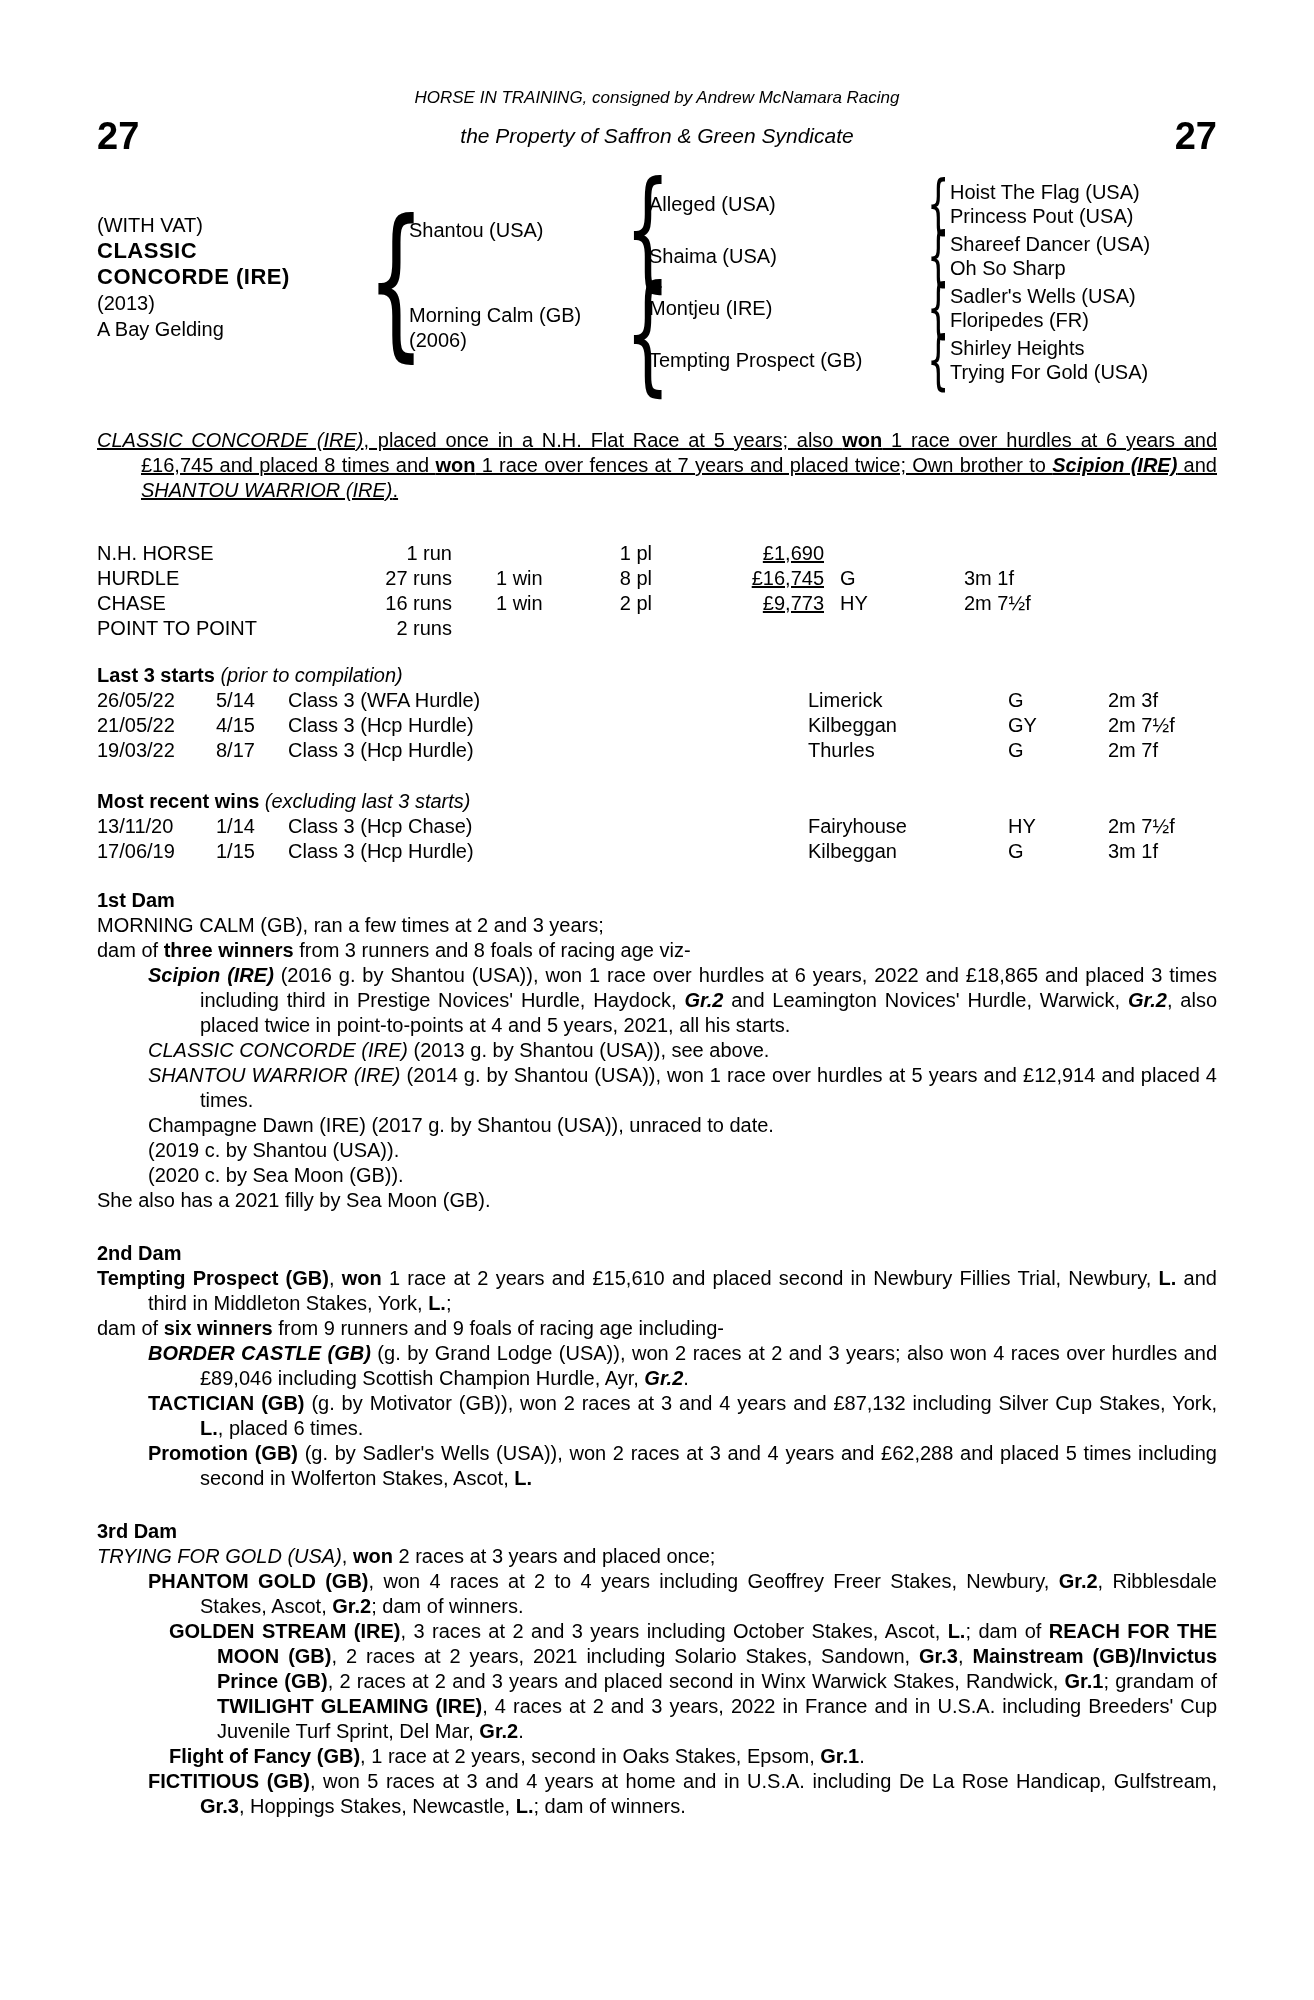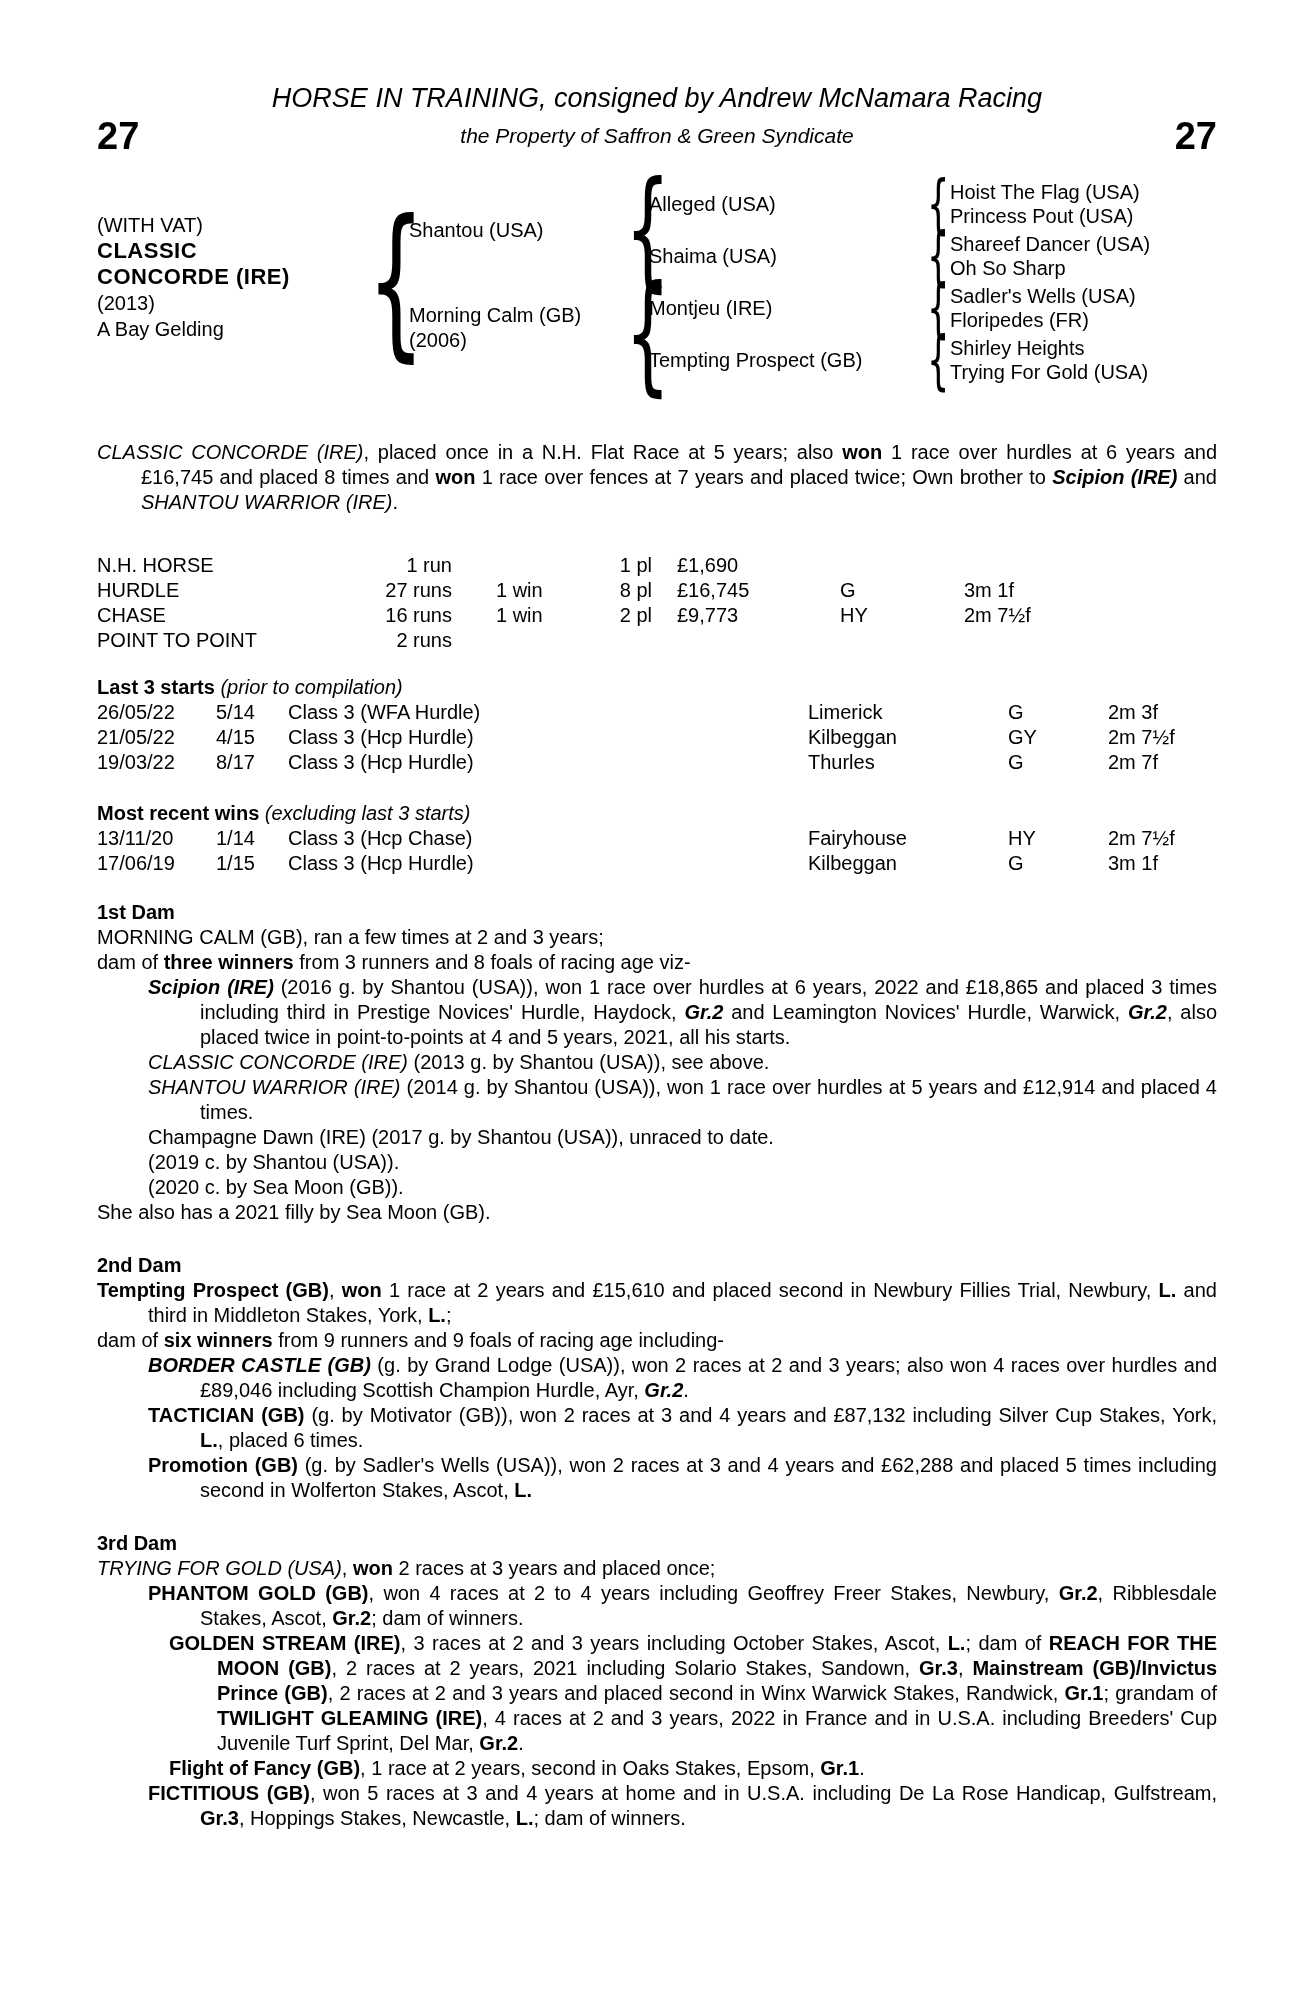--- a/index.html
+++ b/index.html
@@ -6,21 +6,21 @@
   html,body { margin:0; padding:0; }
   body {
     width:1314px; height:2000px; background:#ffffff; color:#000;
     font-family:"Liberation Sans","DejaVu Sans",sans-serif;
     font-size:20px; line-height:25px;
     overflow:hidden;
   }
   .content { padding:86px 97px 0 97px; }
 
   
-  .hdr1 { text-align:center; font-style:italic; font-size:27px; line-height:24px; }
+  .hdr1 { text-align:center; font-style:italic; font-size:17px; line-height:24px; }
   .hdr-row { display:flex; align-items:flex-start; margin-top:8px; }
   .lot { font-weight:bold; font-size:38px; line-height:36px; width:130px; }
   .lot-r { text-align:right; }
   .hdr2 { flex:1; text-align:center; font-style:italic; font-size:21px; line-height:24px; padding-top:6px; }
 
   
   .pedigree { position:relative; height:216px; margin-top:26px; }
   .pedigree .abs { position:absolute; white-space:nowrap; }
   .ped-left { left:0; top:32px; line-height:26px; }
   .ped-name { font-weight:bold; font-size:22px; letter-spacing:0.5px; }
@@ -28,31 +28,31 @@
   .ped-dam  { left:312px; top:123px; line-height:25px; }
   .gp { left:552px; }
   .gg { left:853px; line-height:24px; }
   .brace { position:absolute; font-family:"DejaVu Sans",sans-serif; transform:scaleX(0.55); transform-origin:left center; overflow:visible; }
   .brace-big { left:270px; top:36px;  height:130px; font-size:166px; line-height:130px; }
   .brace-gp1 { left:528px; top:-2px;  height:102px; font-size:130px; line-height:102px; }
   .brace-gp2 { left:528px; top:102px; height:102px; font-size:130px; line-height:102px; }
   .brace-gg  { left:830px; height:50px; font-size:64px; line-height:50px; }
 
   
-  .summary { margin-top:44px; text-align:justify; padding-left:44px; text-indent:-44px; }
+  .summary { margin-top:32px; text-align:justify; padding-left:44px; text-indent:-44px;text-decoration:underline; }
 
   
   .rr { margin-top:38px; }
   .rr-row { position:relative; height:25px; }
   .rr-row span { position:absolute; top:0; white-space:nowrap; }
   .c-disc  { left:0; }
   .c-runs  { left:160px; width:195px; text-align:right; }
   .c-wins  { left:399px; }
   .c-pl    { left:480px; width:75px; text-align:right; }
-  .c-money { left:580px; width:147px; text-align:left; }
+  .c-money { left:580px; width:147px; text-align:right;text-decoration:underline; }
   .c-going { left:743px; }
   .c-dist  { left:867px; }
 
   
   .starts { margin-top:22px; }
   .starts-hd { height:25px; }
   .starts-hd b { font-weight:bold; }
   .starts-hd i { font-style:italic; }
   .st-row { position:relative; height:25px; }
   .st-row span { position:absolute; top:0; white-space:nowrap; }

